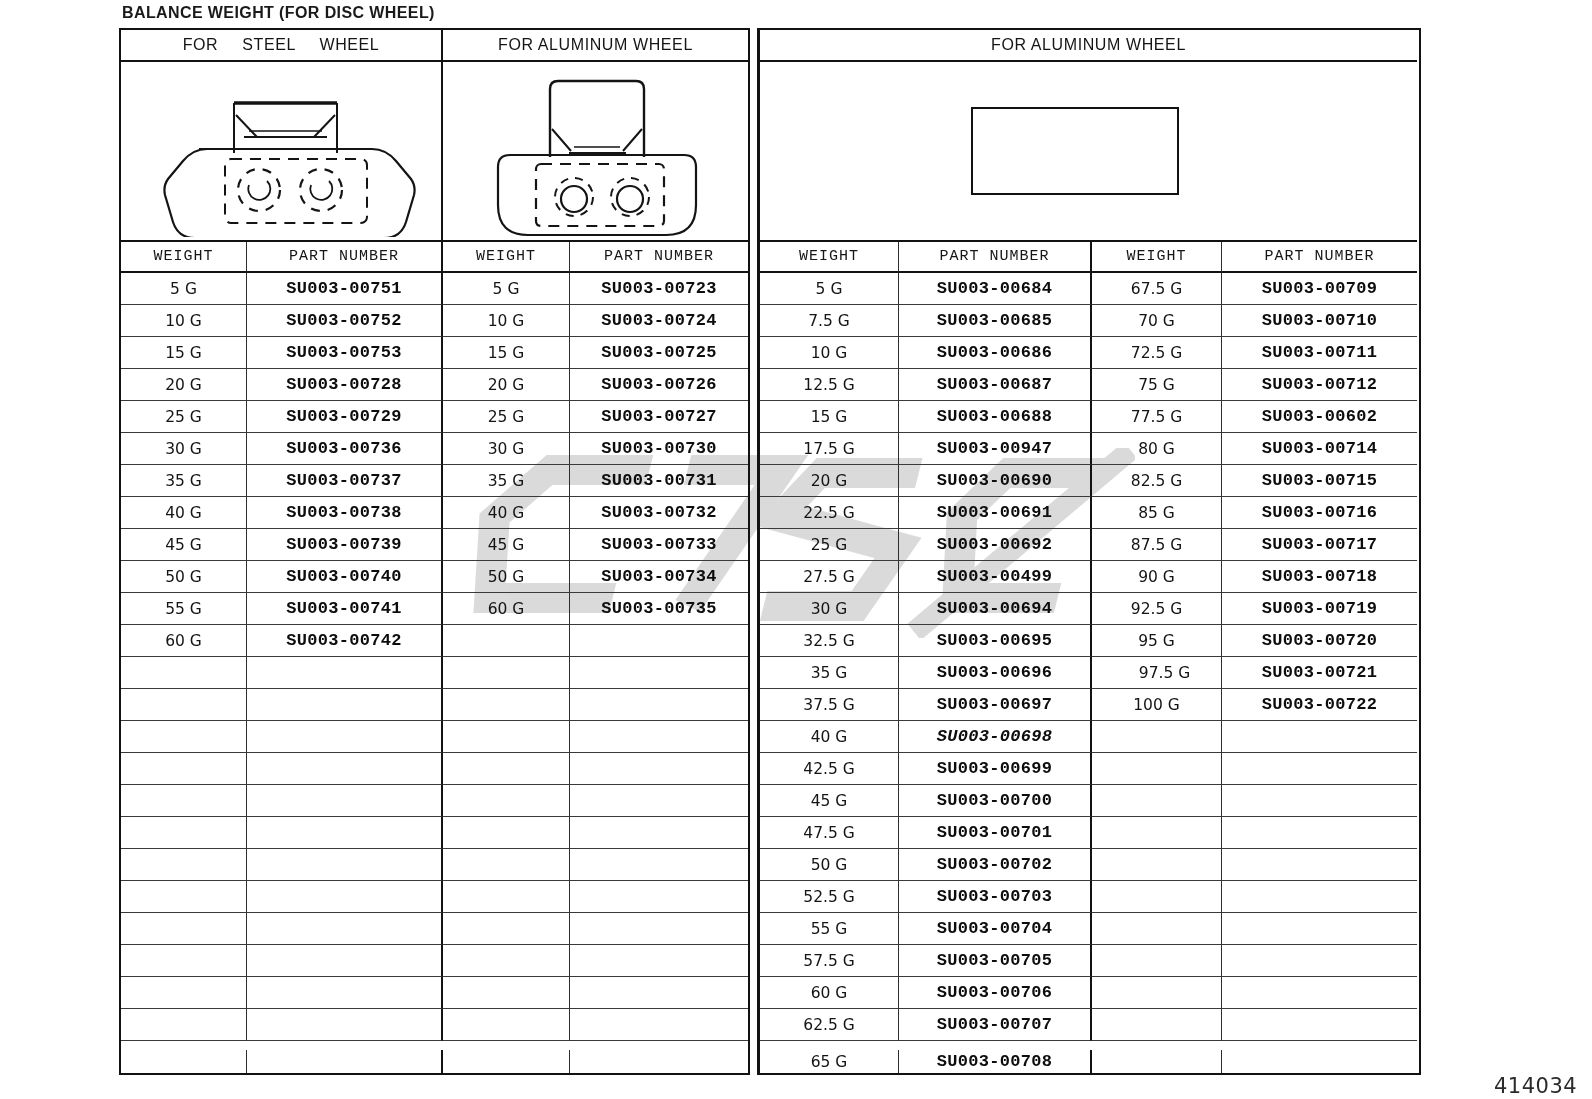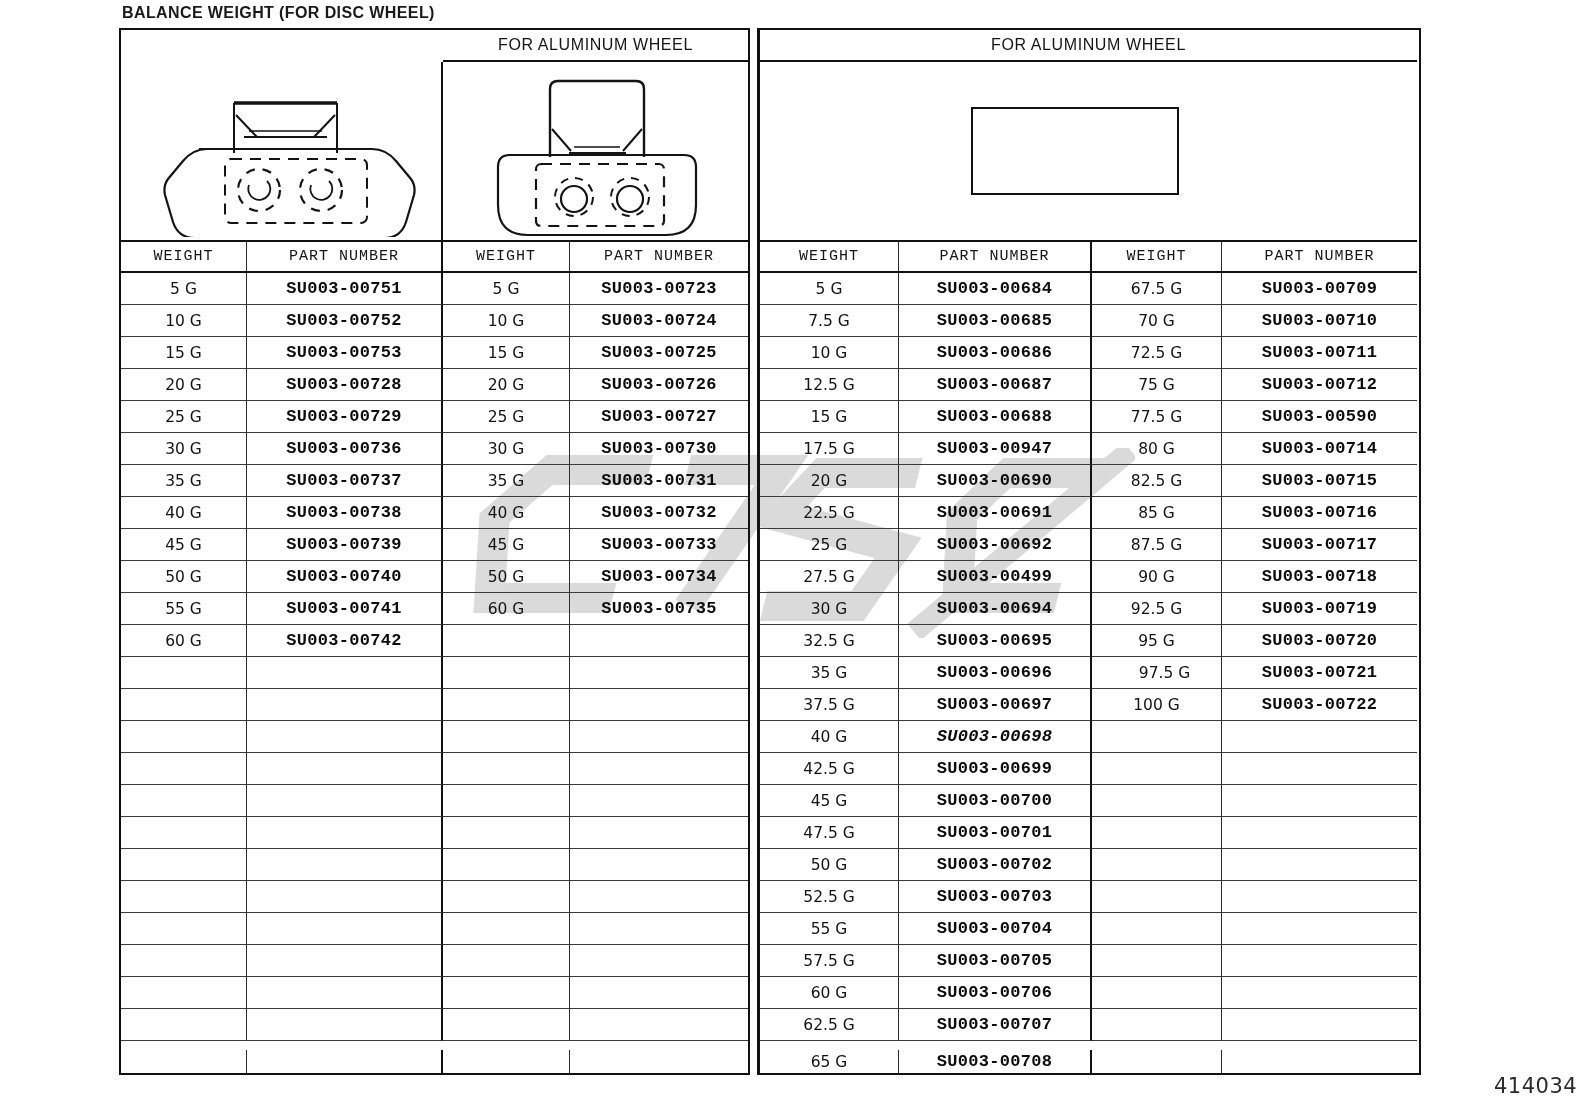--- a/index.html
+++ b/index.html
@@ -71,20 +71,21 @@
     <path d="M238,22 H332 L272,158"></path>
     <path d="M470,25 H372 L342,68 L468,100 L442,158 H348"></path>
     <path d="M655,25 H558 L524,68 L540,150 H640"></path>
     <path d="M676,2 L505,184" stroke-width="24"></path>
   </g>
 </svg>
 
 <div class="page-title">BALANCE WEIGHT (FOR DISC WHEEL)</div>
 
 <div class="tbl" id="left-tbl">
+  <div class="sec-header wide-words span2a vb2">FOR  STEEL  WHEEL</div>
   <div class="sec-header span2b">FOR ALUMINUM WHEEL</div>
 
   <div class="img-band span2a vb2">
     <svg width="292" height="172" viewBox="0 0 292 172" fill="none" stroke="#141414">
       <path d="M99,38 H202" stroke-width="3.5"></path>
       <path d="M99,38 V88 M202,38 V88" stroke-width="2"></path>
       <path d="M101,50 L122,72 M200,50 L179,72" stroke-width="2"></path>
       <path d="M114,66 H187" stroke-width="1.5"></path>
       <path d="M109,72 H192" stroke-width="2"></path>
       <path d="M64,84 H237 q14,0 24,12 l15,18 q5,7 3,16 l-8,27 q-5,16 -22,16 H60 q-17,0 -22,-16 l-8,-27 q-2,-9 3,-16 l15,-18 q10,-12 24,-12 z" stroke-width="2.2"></path>
@@ -239,21 +240,21 @@
     <div class="cell part vb2" style="grid-area: 6 / 2;">SU003-00686</div>
     <div class="cell weight vb1" style="grid-area: 6 / 3;">72.5 G</div>
     <div class="cell part" style="grid-area: 6 / 4;">SU003-00711</div>
     <div class="cell weight vb1" style="grid-area: 7 / 1;">12.5 G</div>
     <div class="cell part vb2" style="grid-area: 7 / 2;">SU003-00687</div>
     <div class="cell weight vb1" style="grid-area: 7 / 3;">75 G</div>
     <div class="cell part" style="grid-area: 7 / 4;">SU003-00712</div>
     <div class="cell weight vb1" style="grid-area: 8 / 1;">15 G</div>
     <div class="cell part vb2" style="grid-area: 8 / 2;">SU003-00688</div>
     <div class="cell weight vb1" style="grid-area: 8 / 3;">77.5 G</div>
-    <div class="cell part" style="grid-area: 8 / 4;">SU003-00590</div>
+    <div class="cell part" style="grid-area: 8 / 4;">SU003-00602</div>
     <div class="cell weight vb1" style="grid-area: 9 / 1;">17.5 G</div>
     <div class="cell part vb2" style="grid-area: 9 / 2;">SU003-00947</div>
     <div class="cell weight vb1" style="grid-area: 9 / 3;">80 G</div>
     <div class="cell part" style="grid-area: 9 / 4;">SU003-00714</div>
     <div class="cell weight vb1" style="grid-area: 10 / 1;">20 G</div>
     <div class="cell part vb2" style="grid-area: 10 / 2;">SU003-00690</div>
     <div class="cell weight vb1" style="grid-area: 10 / 3;">82.5 G</div>
     <div class="cell part" style="grid-area: 10 / 4;">SU003-00715</div>
     <div class="cell weight vb1" style="grid-area: 11 / 1;">22.5 G</div>
     <div class="cell part vb2" style="grid-area: 11 / 2;">SU003-00691</div>

